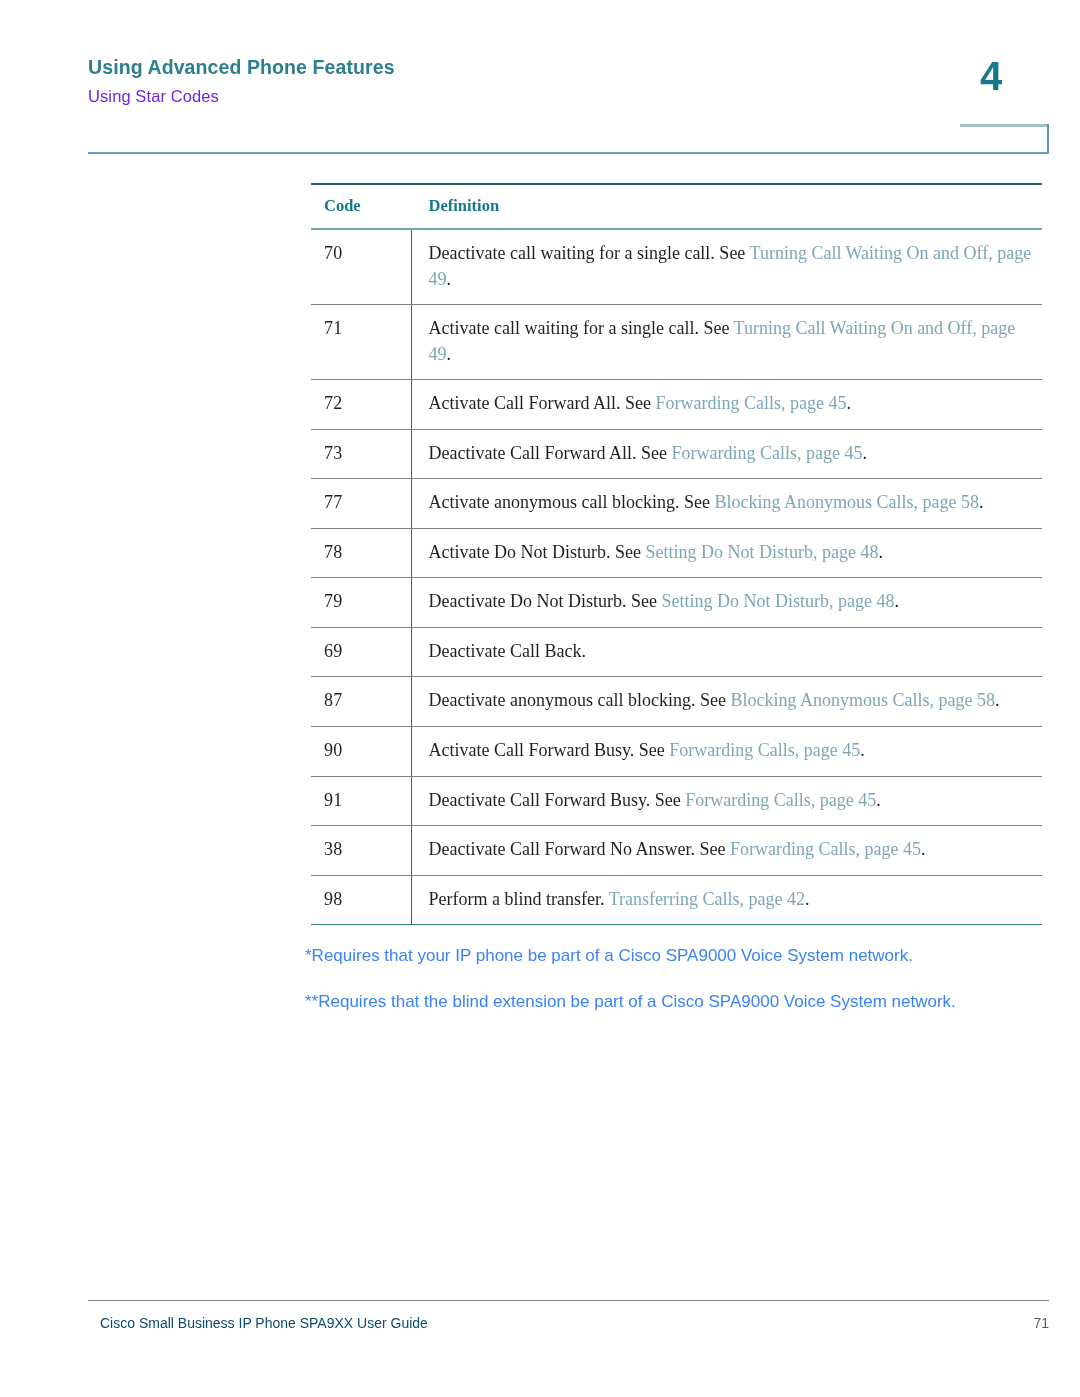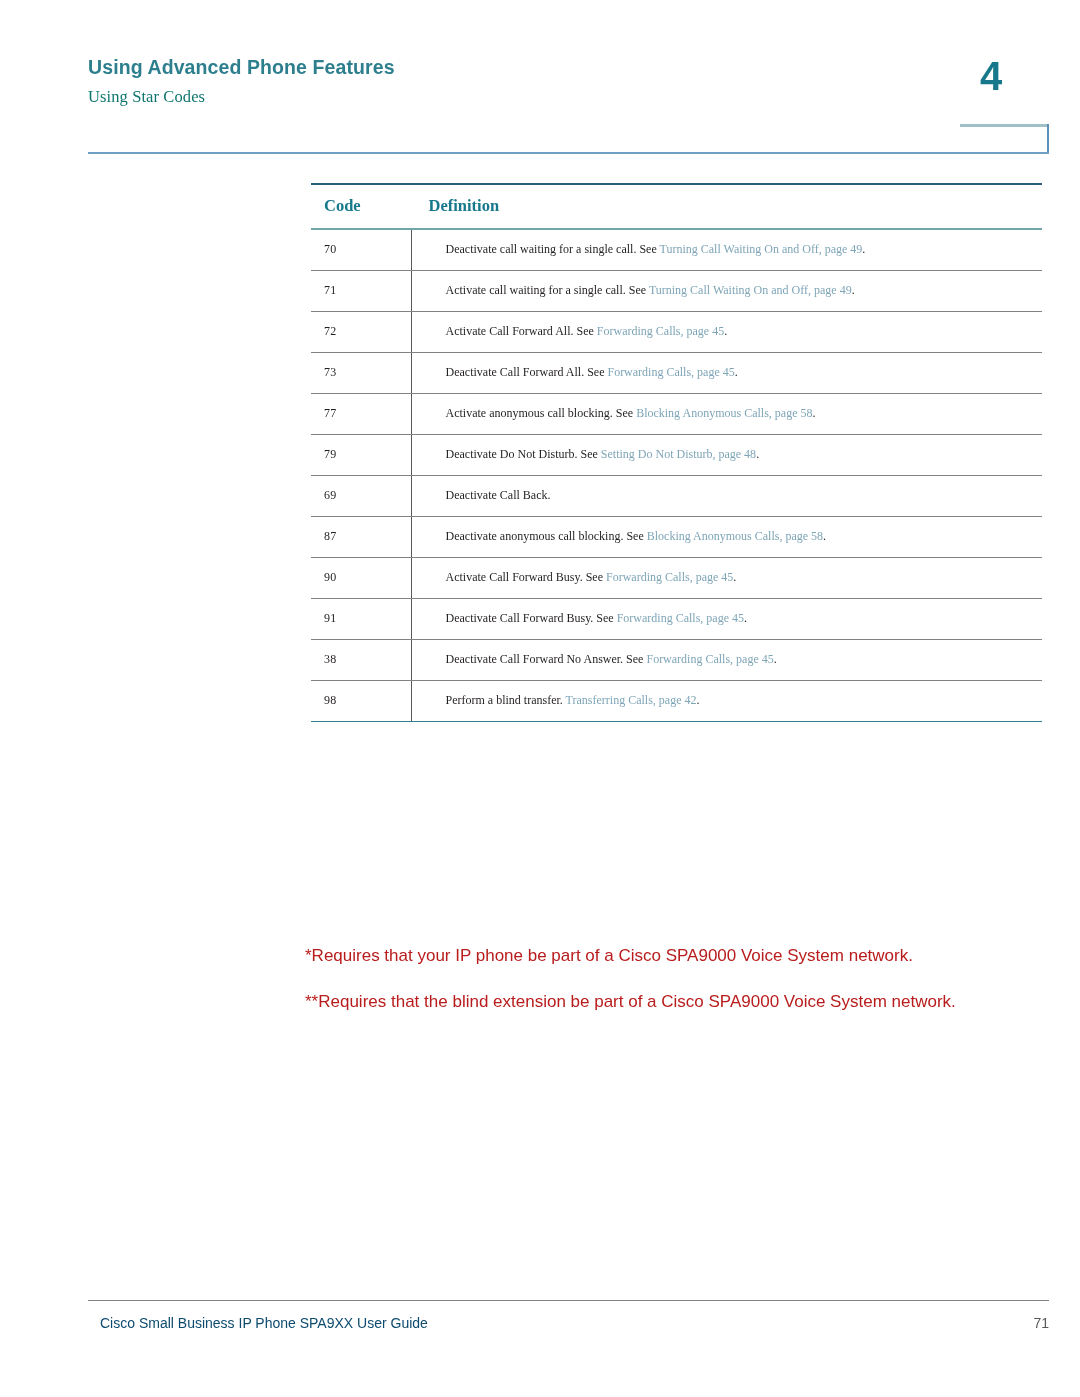--- a/index.html
+++ b/index.html
@@ -36,23 +36,22 @@
     font-weight: bold;
     color: #2d7f8e;
     letter-spacing: 0.1px;
   }
   .header-subtitle {
     position: absolute;
     left: 60px;
     top: 87px;
     font-size: 16.5px;
     font-weight: normal;
-    color: #0f766e;
+    color: #6d28d9;
     letter-spacing: 0.1px;
-    font-family: Liberation Serif, serif;
   }
   .chapter-number {
     position: absolute;
     left: 952px;
     top: 56px;
     width: 70px;
     text-align: left;
     font-size: 40px;
     font-weight: bold;
     color: #17788c;
@@ -107,52 +106,52 @@
     color: #17788c;
     padding: 11px 0 12px 0;
     border-top: 2px solid #2a5d7a;
     border-bottom: 2px solid #6fa5ab;
   }
   .star-table thead th.th-code { padding-left: 13px; }
   .star-table thead th.th-def  { padding-left: 17px; border-left: 1.5px solid #ffffff; }
 
   .star-table tbody td {
     vertical-align: top;
-    font-size: 12px;
+    font-size: 18px;
     color: #231f20;
     line-height: 1.42;
     padding: 11px 0 12px 0;
     border-bottom: 1.2px solid #808285;
   }
   .star-table tbody tr:last-child td {
     border-bottom: 1.6px solid #2d7f8e;
   }
   .star-table tbody td.td-code {
     padding-left: 13px;
     letter-spacing: 0.2px;
   }
   .star-table tbody td.td-def {
-    padding-left: 34px;
+    padding-left: 17px;
     padding-right: 10px;
     border-left: 1.2px solid #58595b;
   }
   .xref {
     color: #7ea5b7;
   }
 
   
   .footnotes {
     position: absolute;
     left: 277px;
     top: 944px;
     width: 745px;
   }
   .footnote {
     font-size: 17px;
-    color: #b91c1c;
+    color: #3b82f6;
     line-height: 1.42;
     margin: 0 0 22px 0;
   }
 
   
   .footer-rule {
     position: absolute;
     left: 60px;
     top: 1300px;
     width: 961px;
@@ -216,20 +215,24 @@
         </tr>
         <tr>
           <td class="td-code">73</td>
           <td class="td-def"><span>Deactivate Call Forward All. See </span><span class="xref">Forwarding Calls, page 45</span><span>.</span></td>
         </tr>
         <tr>
           <td class="td-code">77</td>
           <td class="td-def"><span>Activate anonymous call blocking. See </span><span class="xref">Blocking Anonymous Calls, page 58</span><span>.</span></td>
         </tr>
         <tr>
+          <td class="td-code">78</td>
+          <td class="td-def"><span>Activate Do Not Disturb. See </span><span class="xref">Setting Do Not Disturb, page 48</span><span>.</span></td>
+        </tr>
+        <tr>
           <td class="td-code">79</td>
           <td class="td-def"><span>Deactivate Do Not Disturb. See </span><span class="xref">Setting Do Not Disturb, page 48</span><span>.</span></td>
         </tr>
         <tr>
           <td class="td-code">69</td>
           <td class="td-def"><span>Deactivate Call Back.</span></td>
         </tr>
         <tr>
           <td class="td-code">87</td>
           <td class="td-def"><span>Deactivate anonymous call blocking. See </span><span class="xref">Blocking Anonymous Calls, page 58</span><span>.</span></td>

